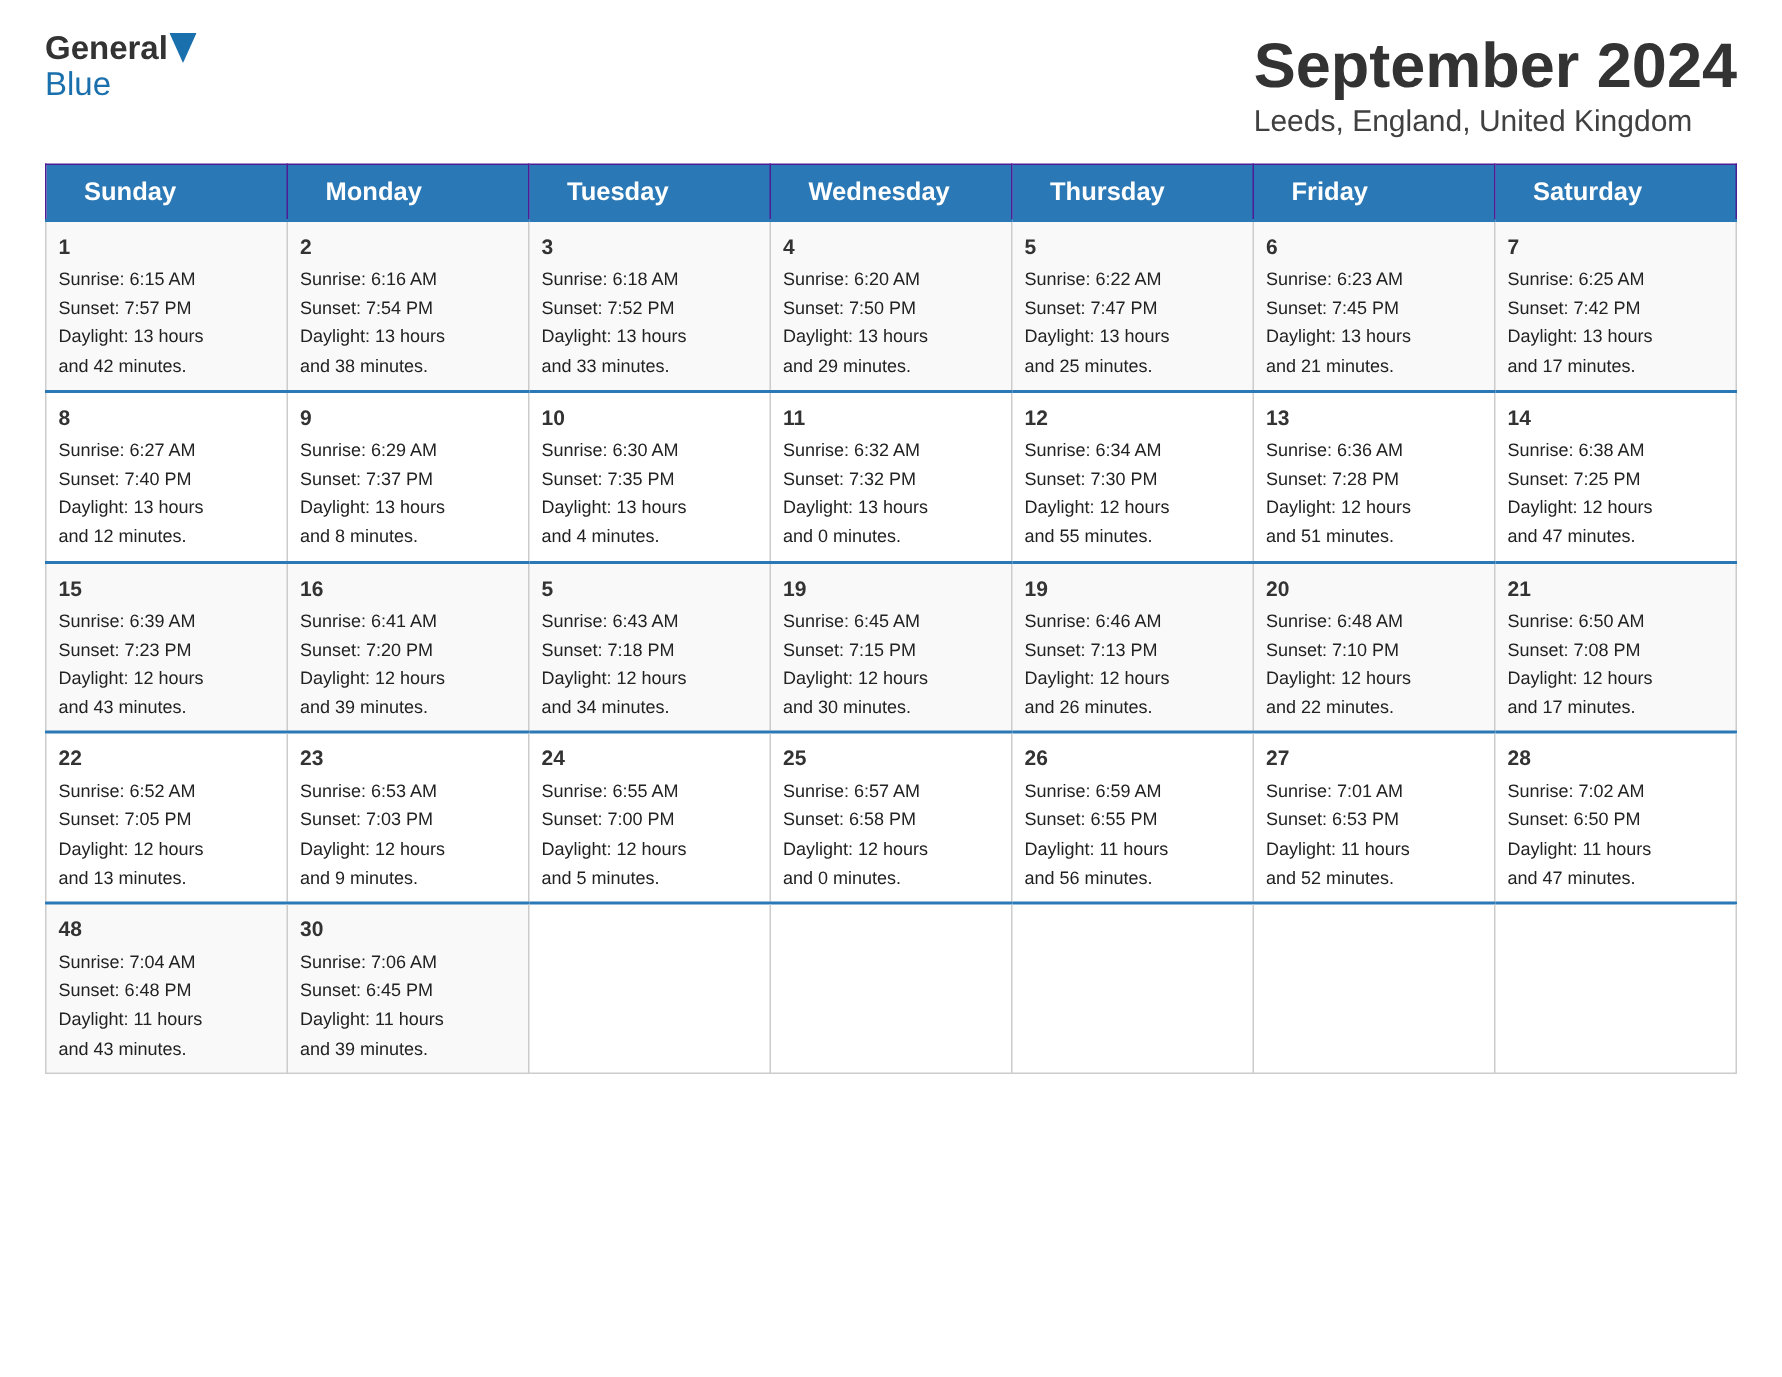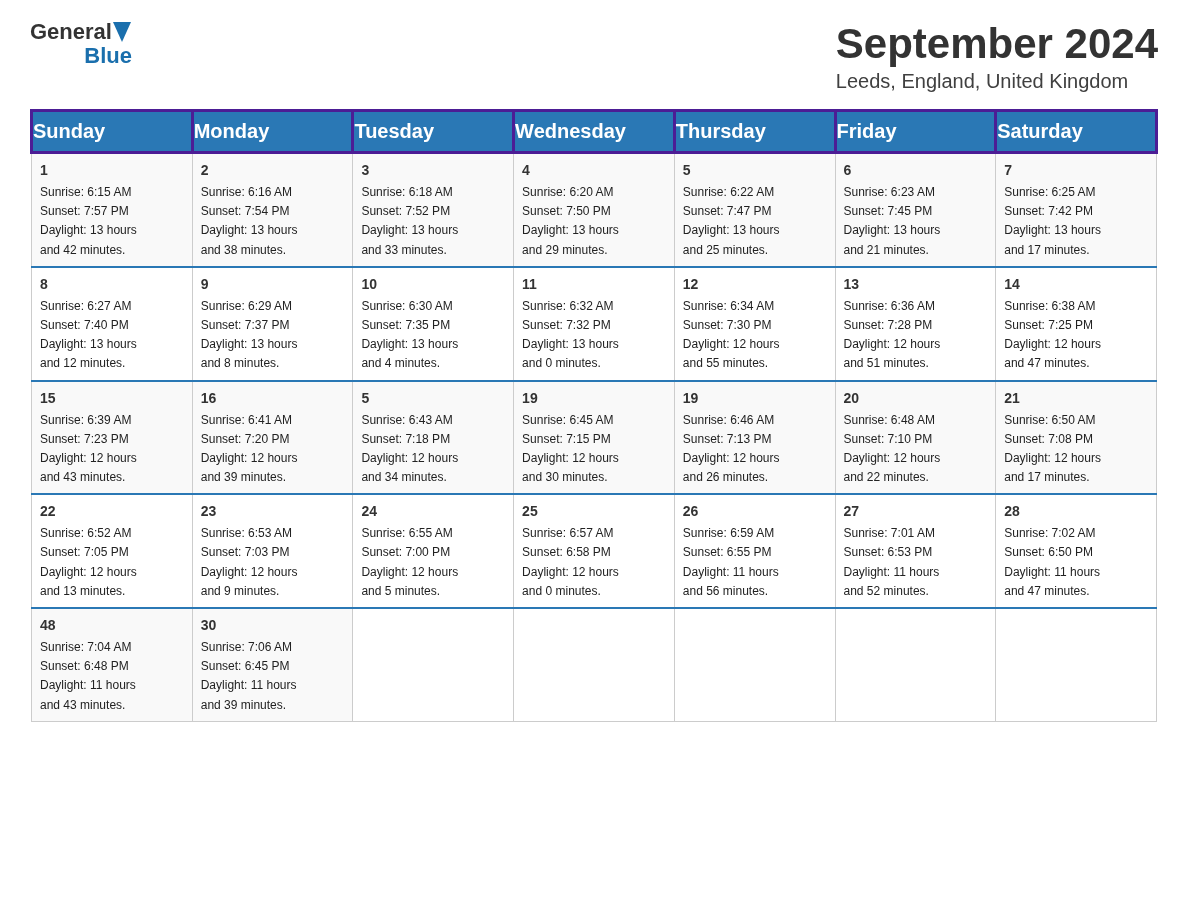--- a/index.html
+++ b/index.html
@@ -34,25 +34,25 @@
       margin-top: 2px;
     }
     .calendar-table {
       width: 100%;
       border-collapse: collapse;
       border: 1px solid #aaa;
     }
     .calendar-table th {
       background-color: #2a78b5;
       color: #fff;
-      font-size: 20px;
+      font-size: 17px;
       font-weight: bold;
-      padding: 8px 0;
+      padding: 8px 25px;
       text-align: left;
-      border: 3px solid #4c1d95;
+      border: 1px solid #4c1d95;
     }
     .calendar-table td {
       border: 1px solid #ccc;
       padding: 6px 8px;
       vertical-align: top;
       font-size: 12.5px;
       line-height: 1.5;
       width: 14.28%;
       min-height: 90px;
     }
@@ -78,28 +78,28 @@
     }
     .week-row td {
       border-top: 2px solid #2a78b5;
     }
   </style>
 </head>
 <body>
 
 <div class="header-area">
   <div class="logo-area">
-    <div style="line-height:1.1;text-align:right;">
+    <div style="line-height:1.1;">
       <div style="font-size:22px; font-weight:bold; color:#333; display:flex; align-items:center;">
         <span>General</span>
         <svg width="18" height="20" viewBox="0 0 18 20" style="margin: 0 1px;">
           <polygon points="0,0 18,0 9,20" fill="#1a6fad"></polygon>
         </svg>
       </div>
-      <div style="font-size:22px; font-weight:bold; color:#1a6fad;">Blue</div>
+      <div style="font-size:22px; font-weight:normal; color:#1a6fad;">Blue</div>
     </div>
   </div>
   <div class="title-area">
     <div class="month-title">September 2024</div>
     <div class="location-title">Leeds, England, United Kingdom</div>
   </div>
 </div>
 
 <table class="calendar-table">
   <thead>

